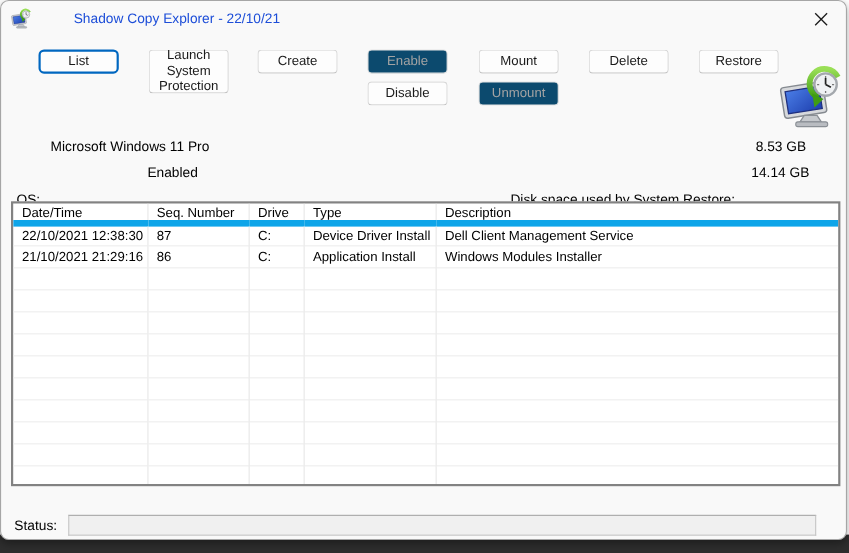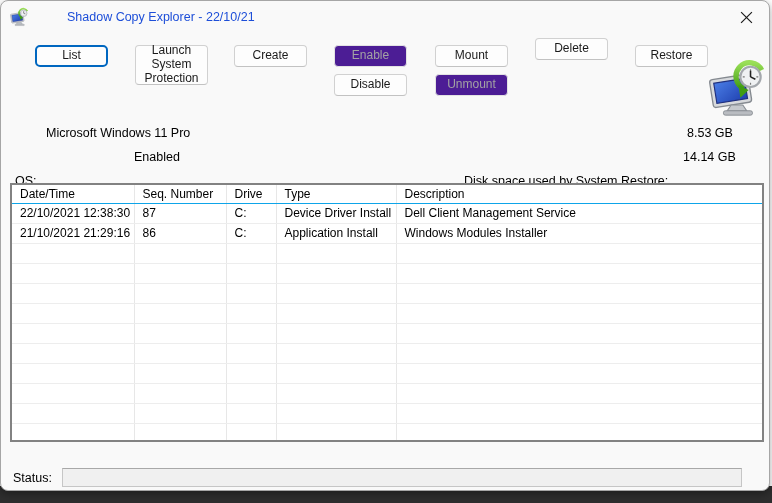--- a/index.html
+++ b/index.html
@@ -47,30 +47,30 @@
     background:#fdfdfd;
     border:1px solid #d1d1d1; border-bottom-color:#c2c2c2;
     border-radius:4px;
     font-family:"Liberation Sans", sans-serif;
     font-size:12px; color:#1a1a1a;
     display:flex; align-items:center; justify-content:center;
     text-align:center; line-height:1.15; cursor:pointer;
     padding:1px 3px;
     margin-left:20px;
   }
-  .btn[aria-disabled="true"]{ color:#a3a3a3; border-color:#e3e3e3; background:#4c1d95; cursor:default; }
+  .btn[aria-disabled="true"]{ color:#a3a3a3; border-color:#e3e3e3; background:#0c4a6e; cursor:default; }
   .btn.focused{ border:2px solid var(--accent); border-radius:5px; }
   #btn-list{ left:14px; top:44px; }
   #btn-launch{ left:114px; top:44px; height:40px; }
   #btn-create{ left:213px; top:44px; }
   #btn-enable{ left:313px; top:44px; }
   #btn-disable{ left:313px; top:73px; }
   #btn-mount{ left:414px; top:44px; }
   #btn-unmount{ left:414px; top:73px; }
-  #btn-delete{ left:514px; top:37px; }
+  #btn-delete{ left:514px; top:44px; }
   #btn-restore{ left:614px; top:44px; }
   .big-restore-icon{ position:absolute; left:704px; top:59px; width:62px; height:57px; }
   
   .info-label{ position:absolute; font-size:12.5px; font-weight:normal; color:#000; white-space:nowrap;margin-top:48px; }
   .info-value{ position:absolute; font-size:12.5px; color:#000; white-space:nowrap; }
   #os-label{ left:14px; top:125px; }
   #os-value{ left:45px; top:125px; }
   #sr-label{ left:14px; top:149px; }
   #sr-value{ left:133px; top:149px; }
   #disk-label{ left:463px; top:125px; }
@@ -83,21 +83,21 @@
     border:2px solid #828282; background:#fff; overflow:hidden;
   }
   table{ border-collapse:collapse; table-layout:fixed; width:100%; }
   col.c0{ width:122px; } col.c1{ width:92px; } col.c2{ width:50px; } col.c3{ width:120px; }
   th,td{
     font-size:12px; color:#000; font-weight:normal; text-align:left;
     padding:0 4px 0 8px; white-space:nowrap; overflow:hidden;
     border-right:1px solid #e7e7e7; border-bottom:1px solid #ededed;
     height:20px;
   }
-  th{ height:18px; border-bottom:1px solid #0ea5e9; }
+  th{ height:18px; border-bottom:6px solid #0ea5e9; }
   th:last-child, td:last-child{ border-right:none;margin-top:28px; }
   
   .status-label{ position:absolute; left:12px; top:470px; font-size:12.5px; color:#000; }
   .status-box{
     position:absolute; left:61px; top:467px; width:680px; height:19px;
     background:#f0f0f0;
     border:1px solid #c6c6c6; border-top-color:#a8a8a8;
     font-size:12px; color:#333; padding:2px 6px;
   }
   .hidden-defs{ position:absolute; width:0; height:0; overflow:hidden; }

